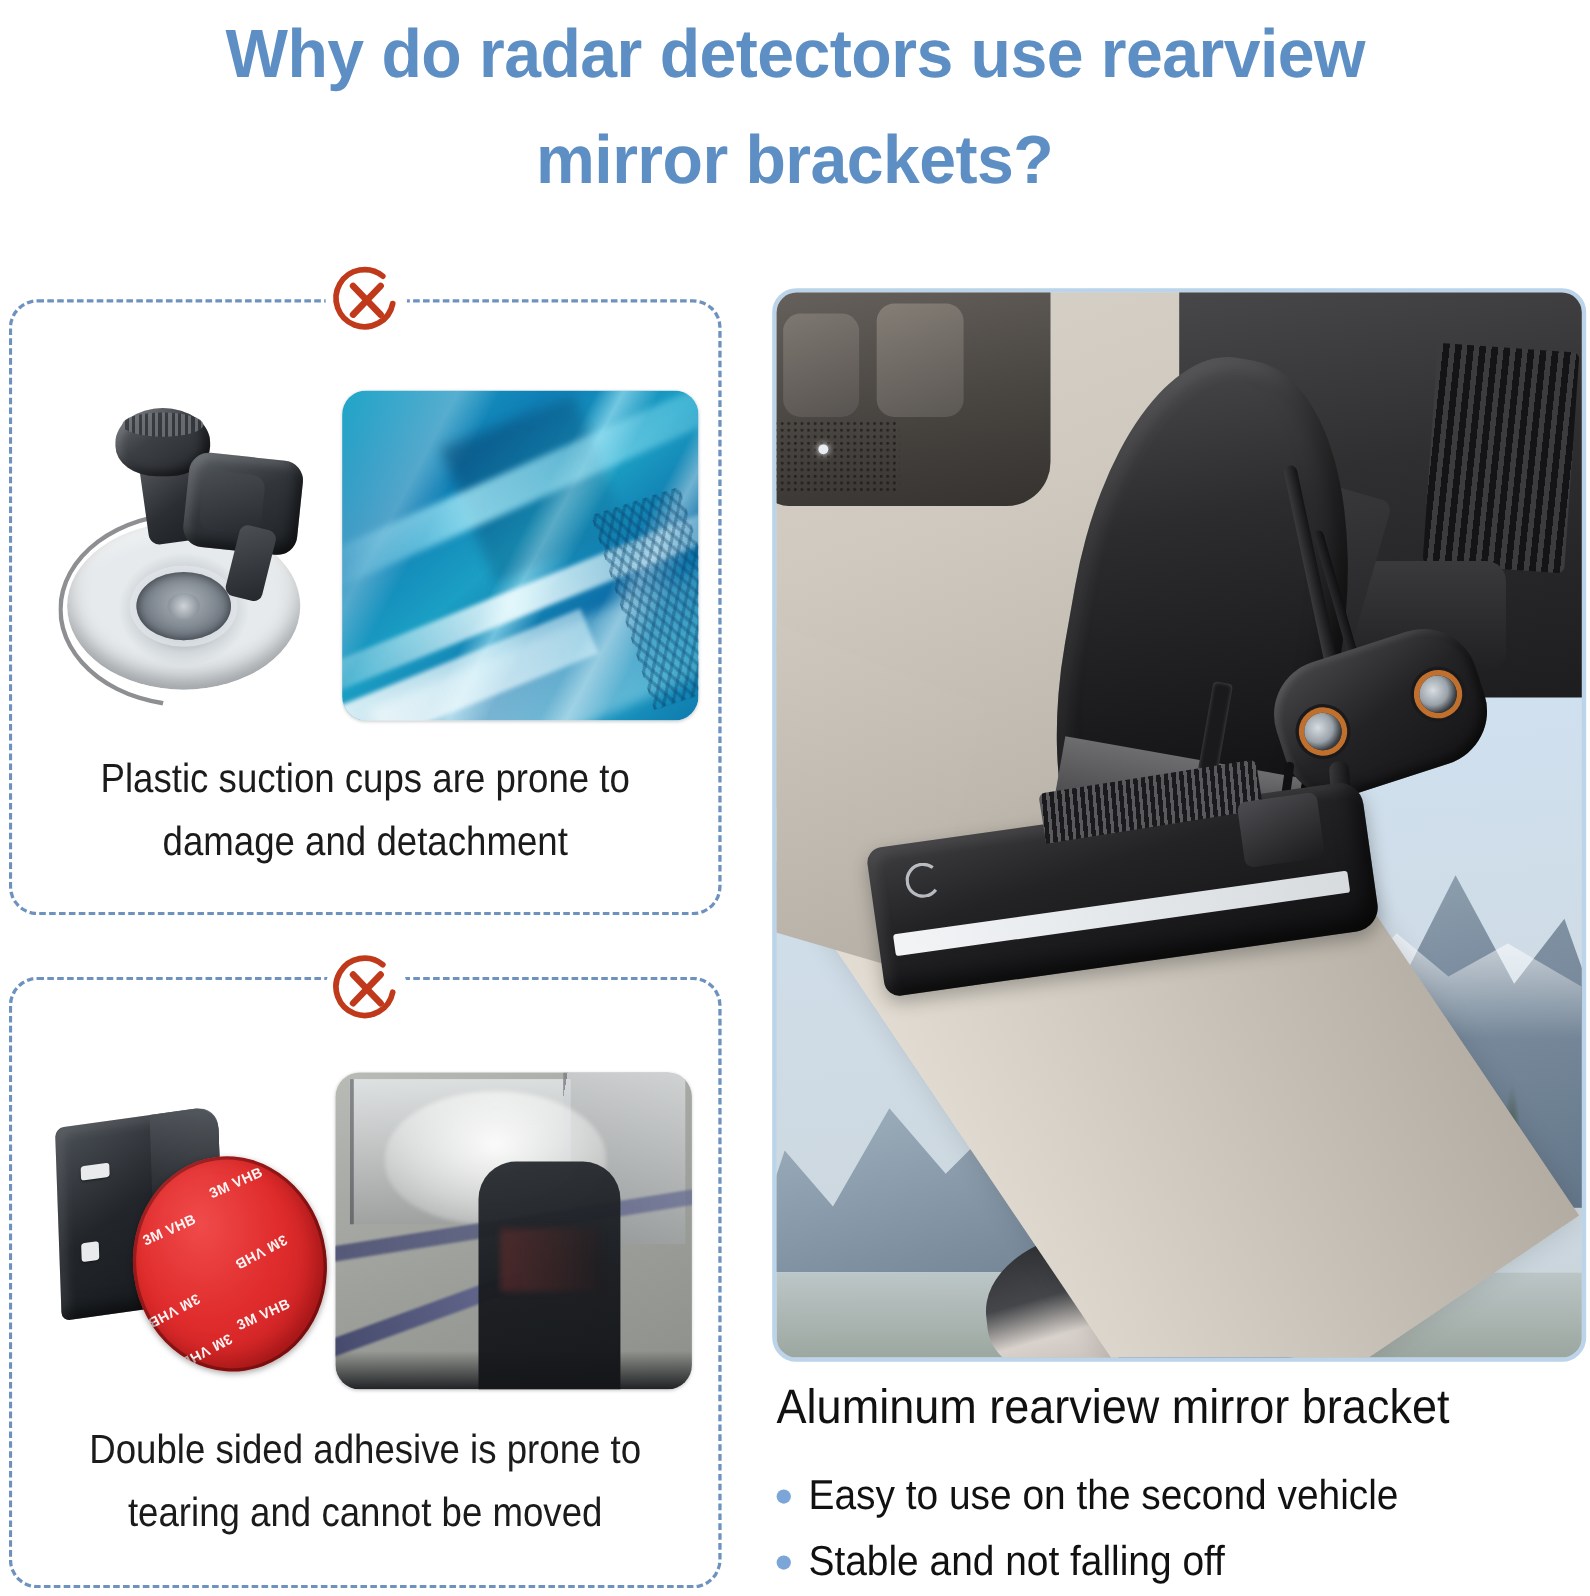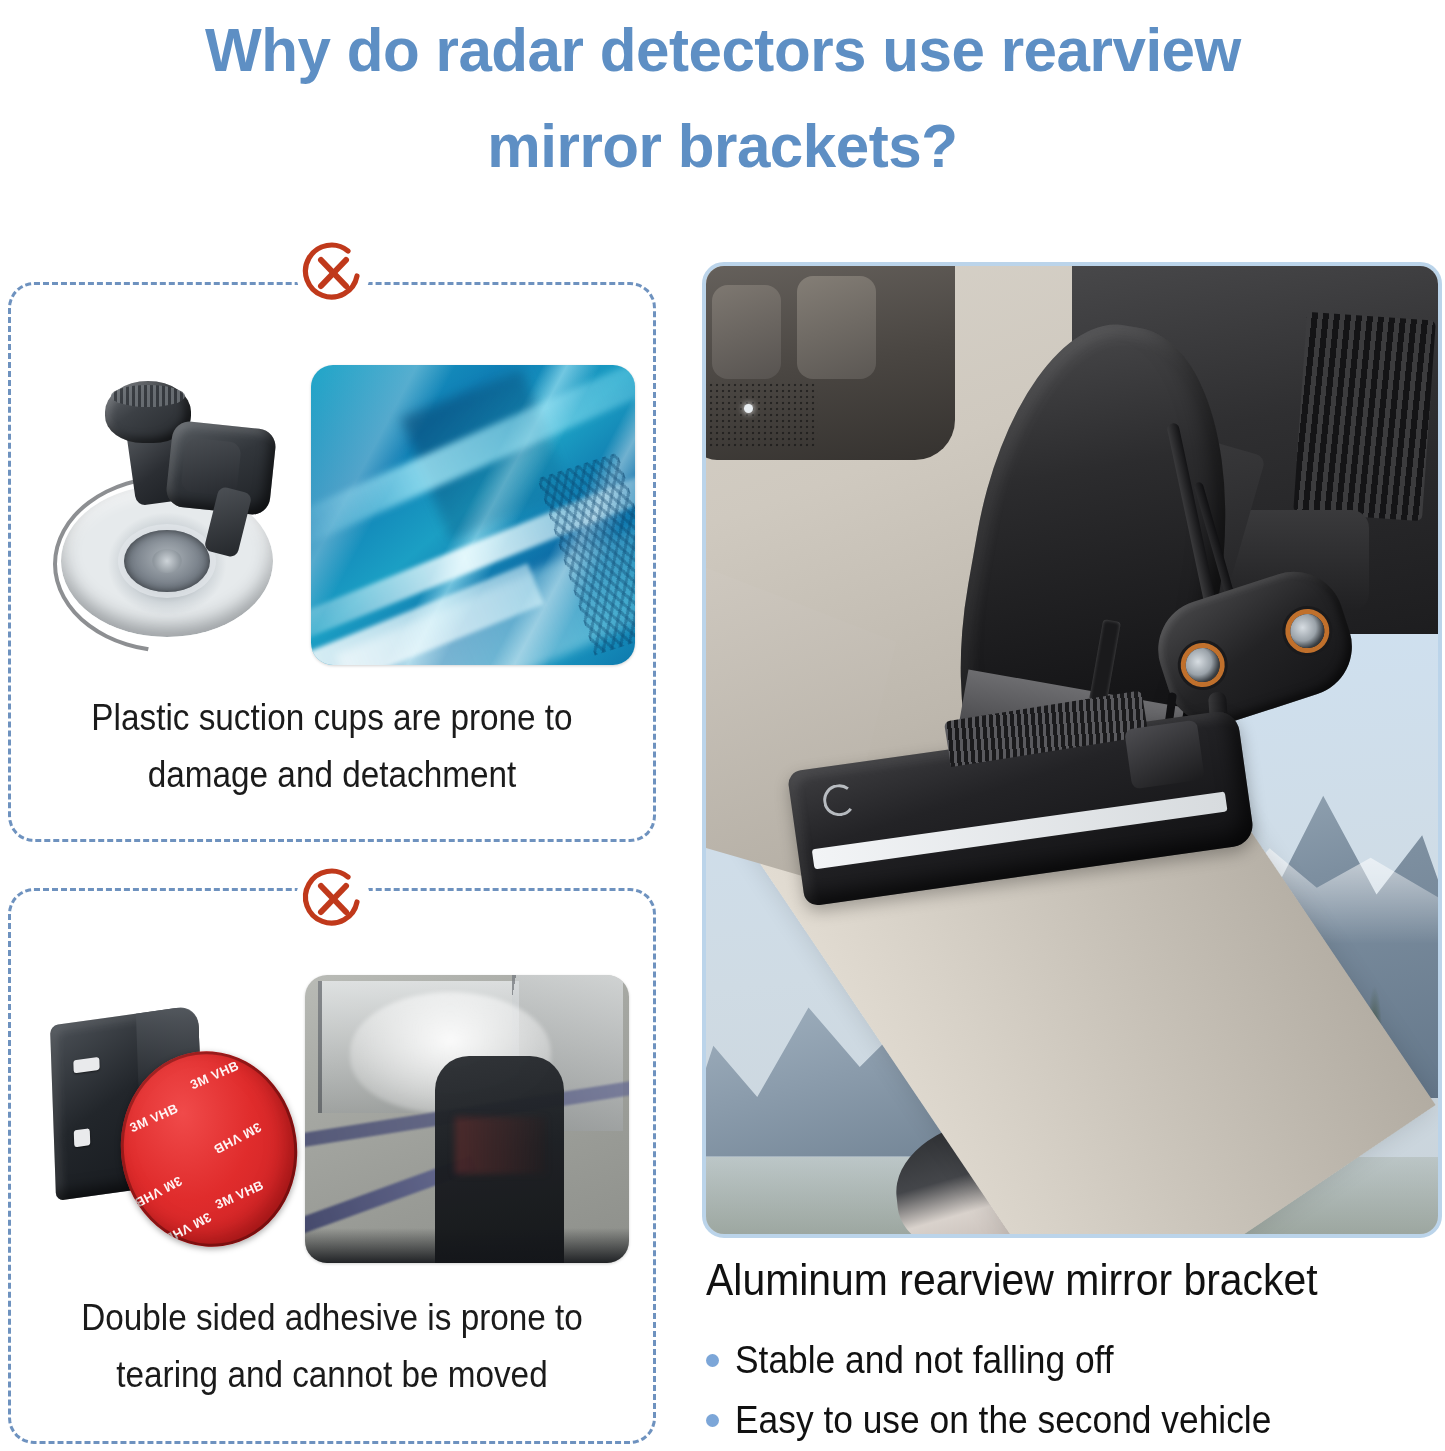--- a/index.html
+++ b/index.html
@@ -29,21 +29,21 @@
   }
 
   
   .card{
     position:absolute;
     box-sizing:border-box;
     border:3px dashed #6E92BF;
     border-radius:26px;
     background:#ffffff;
   }
-  #card-1{left:8px;  top:282px; width:648px; height:560px;}
+  #card-1{left:8px;  top:272px; width:648px; height:560px;}
   #card-2{left:8px;  top:888px; width:648px; height:556px;}
 
   .card-media{
     position:absolute;left:0;top:0;width:100%;height:404px;
   }
   #card-2 .card-media{height:400px;}
 
   .card-caption{
     position:absolute;left:14px;right:14px;
     text-align:center;
@@ -627,19 +627,19 @@
     <div class="logo"></div>
     <div class="lens"></div>
   </div>
 </div>
 
 <div class="hero-title">Aluminum rearview mirror bracket</div>
 
 <div class="bullets">
   <div class="bullet">
     <span class="dot"></span>
-    <span class="btxt">Stable and not falling off</span>
+    <span class="btxt">Easy to use on the second vehicle</span>
   </div>
   <div class="bullet">
     <span class="dot"></span>
-    <span class="btxt">Easy to use on the second vehicle</span>
+    <span class="btxt">Stable and not falling off</span>
   </div>
 </div>
 
 </body></html>

